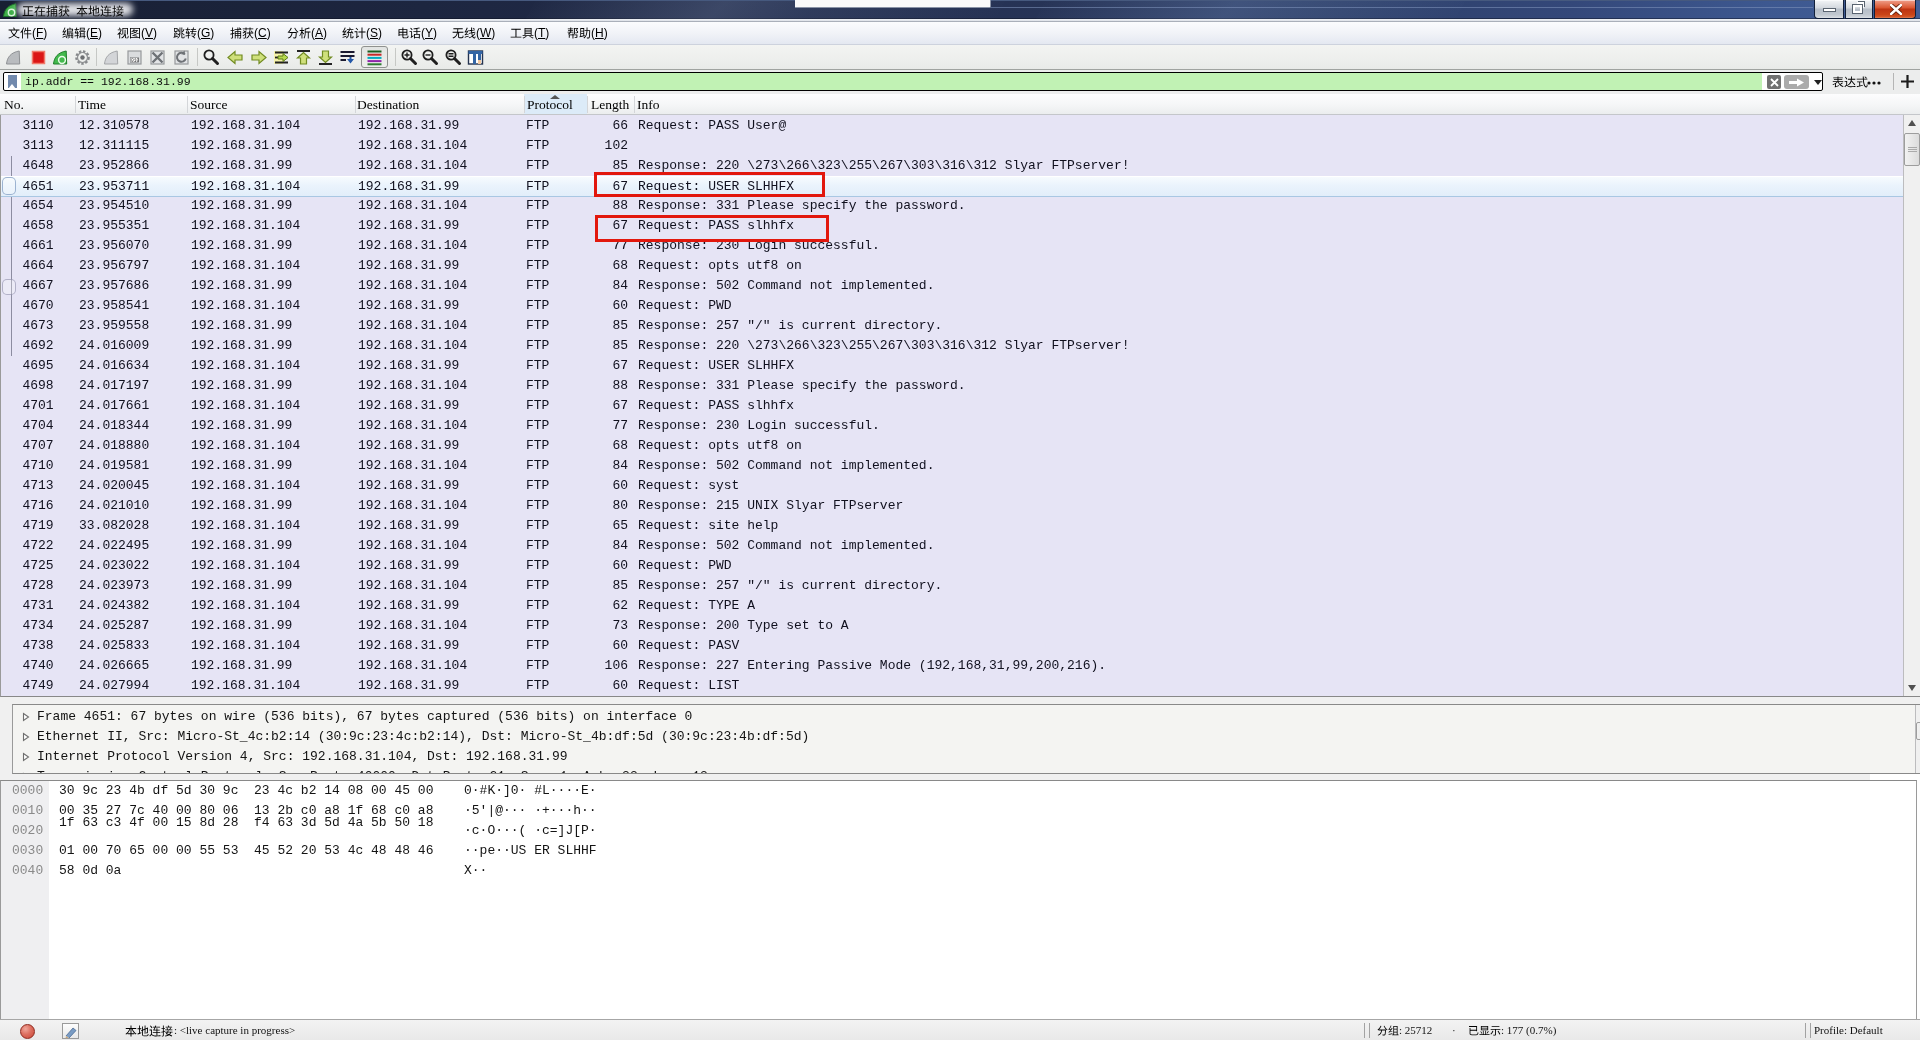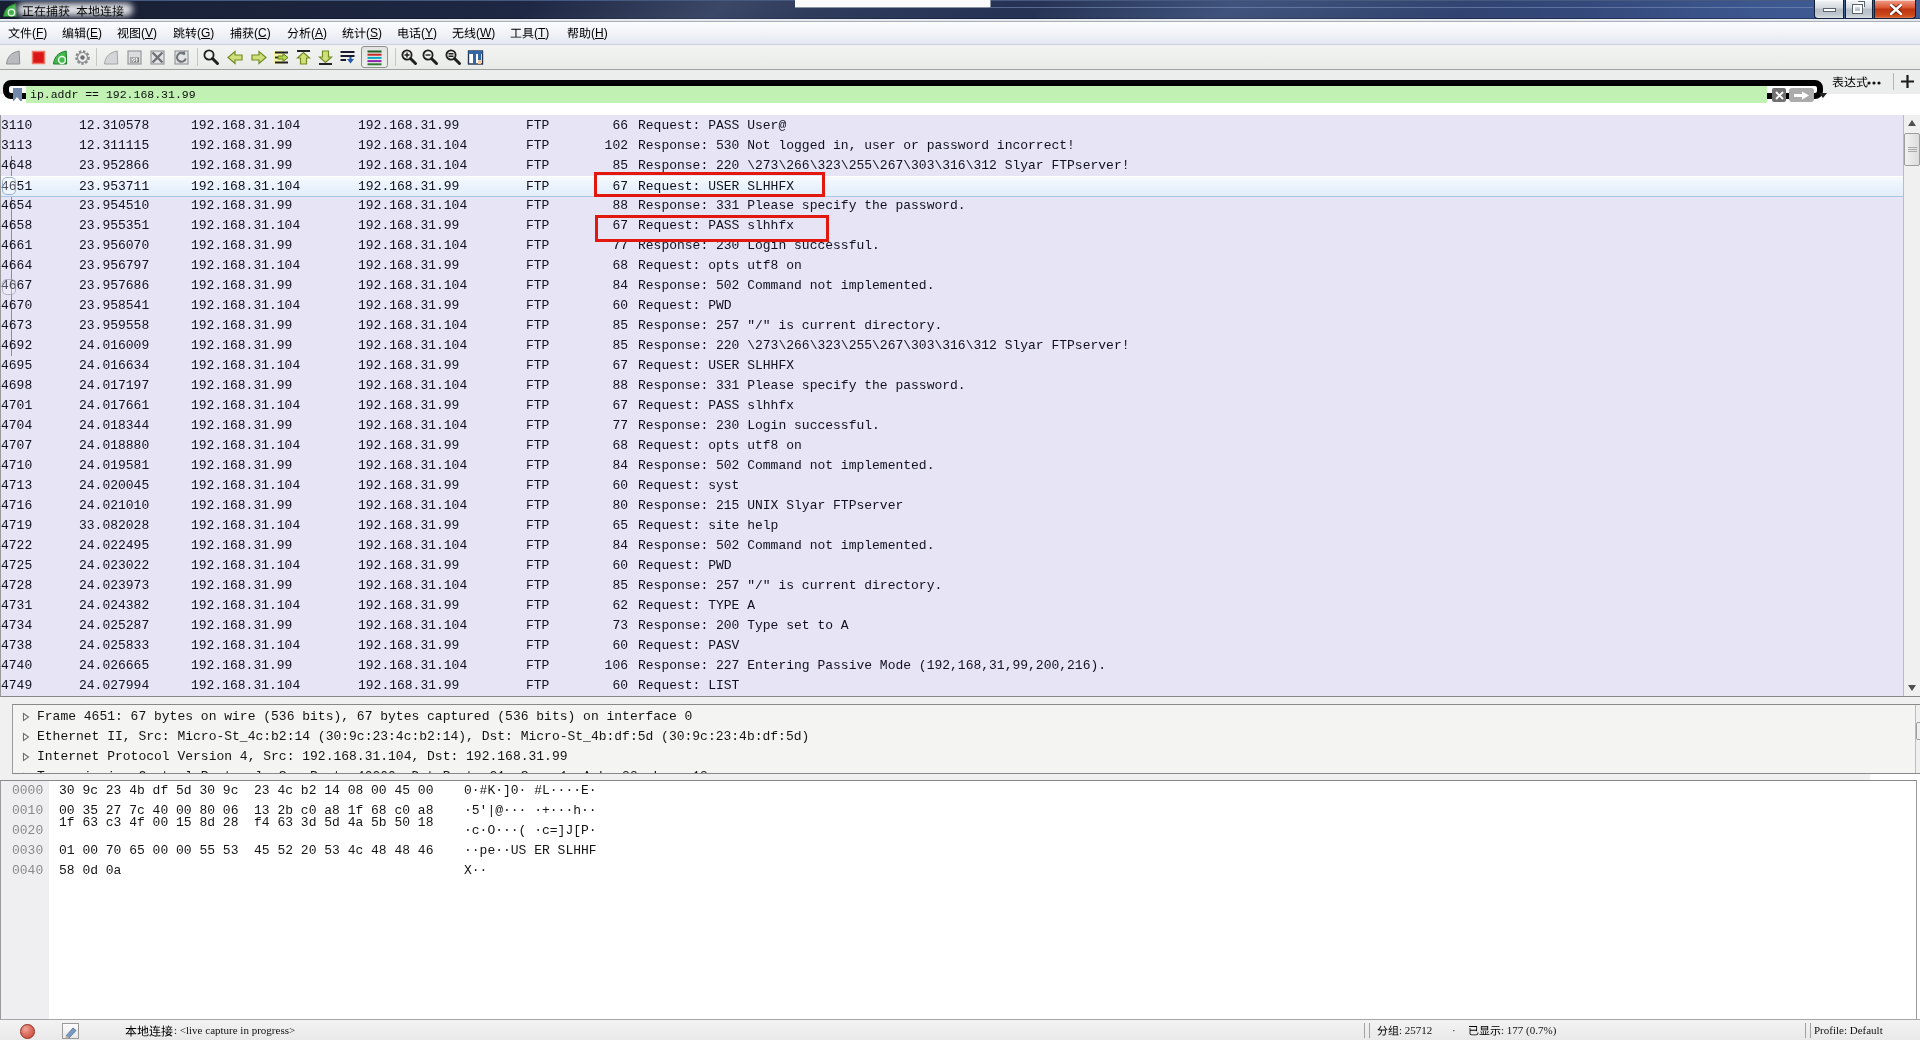--- a/index.html
+++ b/index.html
@@ -36,22 +36,22 @@
 #menubar{position:absolute;left:0;top:22px;width:1920px;height:23px;
  background:linear-gradient(#fbfcfe 0%,#f0f2f7 55%,#e4e8f1 100%);border-bottom:1px solid #cdd2dd}
 .mlat{position:absolute;top:4px;height:14px;line-height:14px;font-size:12px;color:#000}
 
 #toolbar{position:absolute;left:0;top:45px;width:1920px;height:25px;
  background:linear-gradient(#f3f4f2 0%,#eceeec 70%,#e8eae8 100%);border-bottom:1px solid #9fa3a0}
 .tsep{position:absolute;top:3px;width:1px;height:18px;background:#c6c8c5}
 .ticon{position:absolute;top:3px;width:19px;height:19px}
 
 #filterbar{position:absolute;left:0;top:70px;width:1920px;height:24px;background:#eceded}
-#fbox{position:absolute;left:3px;top:10px;width:1820px;height:19px;background:#fff;
- border:6px solid #000000;border-radius:8px}
+#fbox{position:absolute;left:3px;top:2px;width:1820px;height:19px;background:#fff;
+ border:1px solid #000000;border-radius:2px}
 #fgreen{position:absolute;left:17px;top:0;width:1741px;height:17px;background:#c1f2b4}
 #ftext{position:absolute;left:21px;top:2px;font-size:11.5px;color:#0c0c0c}
 #fbm{position:absolute;left:4px;top:2px;width:9px;height:13px;background:#7189ad}
 #fbm:after{content:"";position:absolute;left:0;top:9px;border-left:4.5px solid transparent;border-right:4.5px solid transparent;border-bottom:5px solid #fff}
 #fx{position:absolute;left:1763px;top:2px;width:14px;height:14px;background:#717171;border-radius:2px}
 #farr{position:absolute;left:1780px;top:2px;width:25px;height:14px;background:#ababab;border-radius:3px}
 #fcaret{position:absolute;left:1810px;top:7px;width:0;height:0;border-left:4.5px solid transparent;border-right:4.5px solid transparent;border-top:5px solid #222}
 #fsep2{position:absolute;left:1893px;top:3px;width:1px;height:17px;background:#b5b5b5}
 
 #chead{position:absolute;left:0;top:94px;width:1920px;height:21px;
@@ -59,21 +59,21 @@
 #chead .lbl{position:absolute;top:3px;font-family:"Liberation Serif",serif;font-size:13.5px;color:#000}
 #chead .csep{position:absolute;top:2px;width:1px;height:17px;background:#d4d6d9}
 #cprot{position:absolute;left:524px;top:0;width:63px;height:20px;background:#dcebf8}
 #ccaret{position:absolute;left:550px;top:1px;width:0;height:0;border-left:5px solid transparent;border-right:5px solid transparent;border-bottom:4px solid #555}
 
 #plist{position:absolute;left:0;top:115px;width:1920px;height:582px;background:#e6e4f5;
  border-bottom:1px solid #888;border-left:1px solid #9a9a9a;overflow:hidden}
 .prow{position:absolute;left:0;width:1903px;height:20px;font-family:"Liberation Mono",monospace;
  font-size:13px;line-height:20px;color:#10101e;white-space:pre}
 .prow span{position:absolute;top:0;height:20px}
-.c-no{left:0;width:74px;text-align:left}
+.c-no{left:0;width:74px;text-align:center}
 .c-t{left:78px}.c-s{left:190px}.c-d{left:357px}.c-p{left:525px}
 .c-l{left:553px;width:74px;text-align:right}
 .c-i{left:637px}
 .sel{background:linear-gradient(#f7fbfe 0%,#eaf3fc 45%,#e2eefa 100%);
  border-top:1px solid #fff;border-bottom:1px solid #a9c7e3;height:21px;line-height:19px}
 #relline{position:absolute;left:10px;top:41px;width:1px;height:200px;background:#8c8ca0}
 .lmark{position:absolute;left:1px;width:14px;height:18px;border:1px solid rgba(110,140,180,.65);border-radius:5px;background:rgba(255,255,255,.25)}
 .redbox{position:absolute;border:3px solid #e2170d;background:transparent;z-index:5}
 
 .sbar{position:absolute;width:17px;background:#f0f0f0;border-left:1px solid #bcbcbe}
@@ -303,24 +303,41 @@
 <svg class="abs" style="left:1867px;top:10px" width="14" height="6" viewBox="0 0 14 6">
         <circle cx="2" cy="3" r="1.6" fill="#111"></circle>
         <circle cx="7" cy="3" r="1.6" fill="#111"></circle>
         <circle cx="12" cy="3" r="1.6" fill="#111"></circle>
       </svg>
 <div id="fsep2"></div>
 <svg class="abs" style="left:1901px;top:5px" width="13" height="13" viewBox="0 0 13 13">
         <path d="M5.4 0 H7.6 V5.4 H13 V7.6 H7.6 V13 H5.4 V7.6 H0 V5.4 H5.4 Z" fill="#1c1c1c"></path>
       </svg>
 </div>
+<div id="chead">
+      <div id="cprot"></div>
+      <div id="ccaret"></div>
+<span class="lbl" style="left:4px">No.</span>
+<span class="lbl" style="left:78px">Time</span>
+<span class="lbl" style="left:190px">Source</span>
+<span class="lbl" style="left:357px">Destination</span>
+<span class="lbl" style="left:527px">Protocol</span>
+<span class="lbl" style="left:591px">Length</span>
+<span class="lbl" style="left:637px">Info</span>
+<div class="csep" style="left:75px"></div>
+<div class="csep" style="left:187px"></div>
+<div class="csep" style="left:355px"></div>
+<div class="csep" style="left:524px"></div>
+<div class="csep" style="left:587px"></div>
+<div class="csep" style="left:634px"></div>
+</div>
 <div id="plist">
 <div id="relline"></div>
 <div class="prow" style="top:1px"><span class="c-no">3110</span><span class="c-t">12.310578</span><span class="c-s">192.168.31.104</span><span class="c-d">192.168.31.99</span><span class="c-p">FTP</span><span class="c-l">66</span><span class="c-i">Request: PASS User@</span></div>
-<div class="prow" style="top:21px"><span class="c-no">3113</span><span class="c-t">12.311115</span><span class="c-s">192.168.31.99</span><span class="c-d">192.168.31.104</span><span class="c-p">FTP</span><span class="c-l">102</span><span class="c-i">Response: 530 Not logged in, user or password incorrect!</span></div>
+<div class="prow" style="top:21px"><span class="c-no">3113</span><span class="c-t">12.311115</span><span class="c-s">192.168.31.99</span><span class="c-d">192.168.31.104</span><span class="c-p">FTP</span><span class="c-l">102</span></div>
 <div class="prow" style="top:41px"><span class="c-no">4648</span><span class="c-t">23.952866</span><span class="c-s">192.168.31.99</span><span class="c-d">192.168.31.104</span><span class="c-p">FTP</span><span class="c-l">85</span><span class="c-i">Response: 220 \273\266\323\255\267\303\316\312 Slyar FTPserver!</span></div>
 <div class="prow sel" style="top:61px"><span class="c-no">4651</span><span class="c-t">23.953711</span><span class="c-s">192.168.31.104</span><span class="c-d">192.168.31.99</span><span class="c-p">FTP</span><span class="c-l">67</span><span class="c-i">Request: USER SLHHFX</span></div>
 <div class="prow" style="top:81px"><span class="c-no">4654</span><span class="c-t">23.954510</span><span class="c-s">192.168.31.99</span><span class="c-d">192.168.31.104</span><span class="c-p">FTP</span><span class="c-l">88</span><span class="c-i">Response: 331 Please specify the password.</span></div>
 <div class="prow" style="top:101px"><span class="c-no">4658</span><span class="c-t">23.955351</span><span class="c-s">192.168.31.104</span><span class="c-d">192.168.31.99</span><span class="c-p">FTP</span><span class="c-l">67</span><span class="c-i">Request: PASS slhhfx</span></div>
 <div class="prow" style="top:121px"><span class="c-no">4661</span><span class="c-t">23.956070</span><span class="c-s">192.168.31.99</span><span class="c-d">192.168.31.104</span><span class="c-p">FTP</span><span class="c-l">77</span><span class="c-i">Response: 230 Login successful.</span></div>
 <div class="prow" style="top:141px"><span class="c-no">4664</span><span class="c-t">23.956797</span><span class="c-s">192.168.31.104</span><span class="c-d">192.168.31.99</span><span class="c-p">FTP</span><span class="c-l">68</span><span class="c-i">Request: opts utf8 on</span></div>
 <div class="prow" style="top:161px"><span class="c-no">4667</span><span class="c-t">23.957686</span><span class="c-s">192.168.31.99</span><span class="c-d">192.168.31.104</span><span class="c-p">FTP</span><span class="c-l">84</span><span class="c-i">Response: 502 Command not implemented.</span></div>
 <div class="prow" style="top:181px"><span class="c-no">4670</span><span class="c-t">23.958541</span><span class="c-s">192.168.31.104</span><span class="c-d">192.168.31.99</span><span class="c-p">FTP</span><span class="c-l">60</span><span class="c-i">Request: PWD</span></div>
 <div class="prow" style="top:201px"><span class="c-no">4673</span><span class="c-t">23.959558</span><span class="c-s">192.168.31.99</span><span class="c-d">192.168.31.104</span><span class="c-p">FTP</span><span class="c-l">85</span><span class="c-i">Response: 257 "/" is current directory.</span></div>
 <div class="prow" style="top:221px"><span class="c-no">4692</span><span class="c-t">24.016009</span><span class="c-s">192.168.31.99</span><span class="c-d">192.168.31.104</span><span class="c-p">FTP</span><span class="c-l">85</span><span class="c-i">Response: 220 \273\266\323\255\267\303\316\312 Slyar FTPserver!</span></div>

